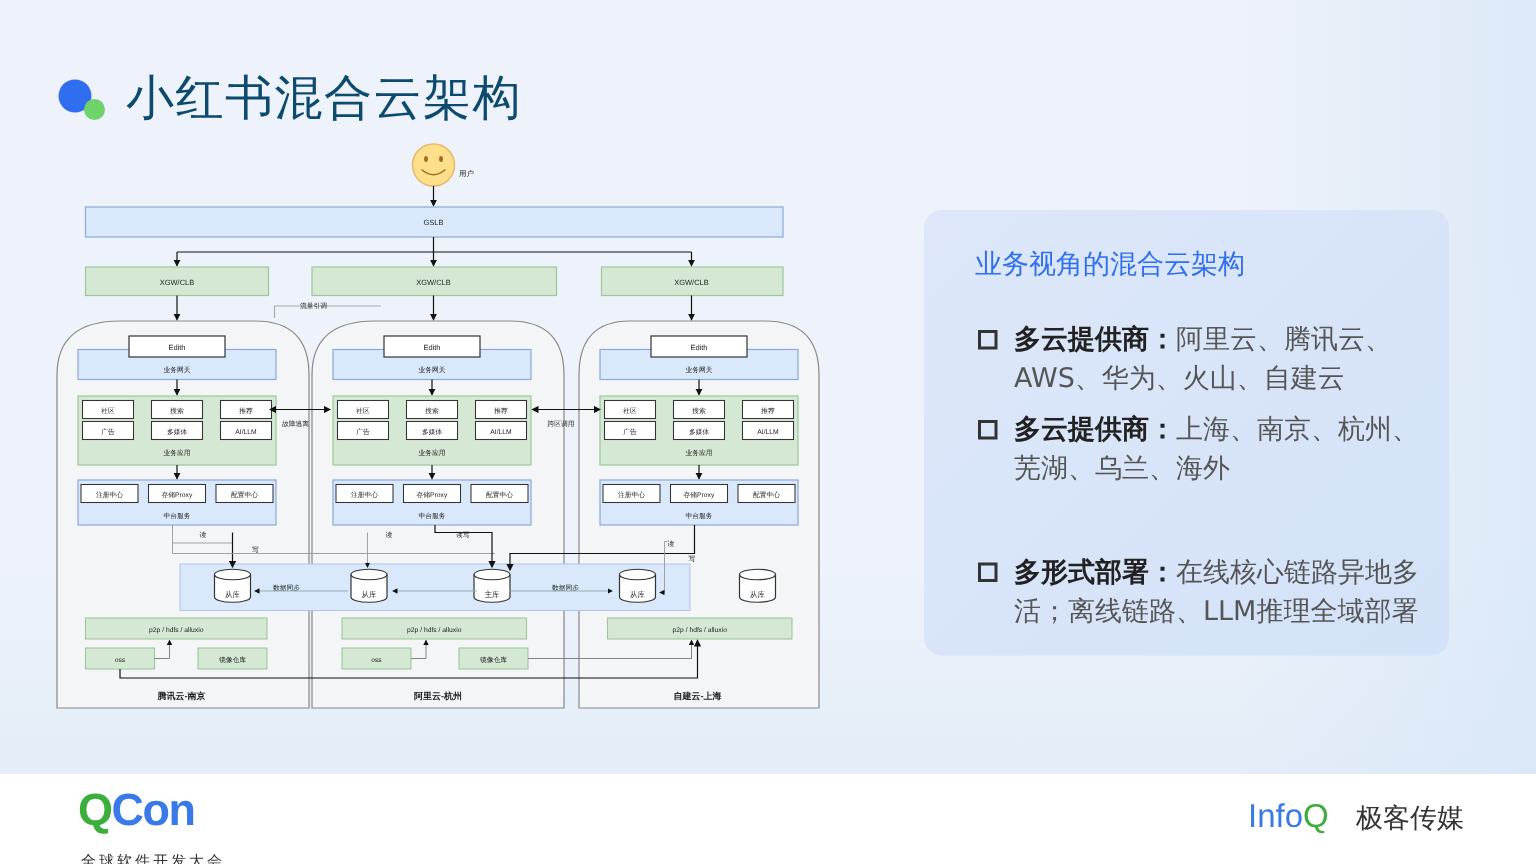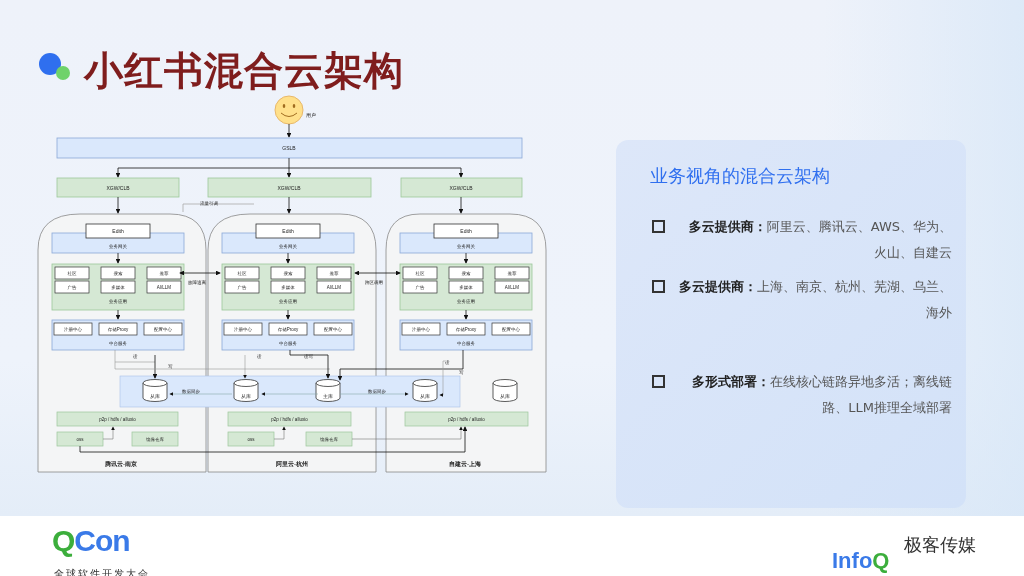--- a/index.html
+++ b/index.html
@@ -6,37 +6,37 @@
   html,body{width:1024px;height:576px;overflow:hidden;}
   body{font-family:"DejaVu Sans","Liberation Sans",sans-serif;background:#fff;position:relative;}
   .slide{position:absolute;left:0;top:0;width:1024px;height:516px;
     background:linear-gradient(180deg,#eef2fa 0%,#eef3fb 70%,#e4edf8 100%);}
   .slide::after{content:"";position:absolute;right:0;top:0;width:200px;height:516px;
     background:linear-gradient(90deg,rgba(220,232,247,0) 0%,rgba(214,230,247,.7) 100%);pointer-events:none;}
   .footer{position:absolute;left:0;top:516px;width:1024px;height:60px;background:#fff;}
   
   .title-dot-blue{position:absolute;left:39px;top:53px;width:22px;height:22px;border-radius:50%;background:#2f6fef;}
   .title-dot-green{position:absolute;left:56px;top:66px;width:14px;height:14px;border-radius:50%;background:#6fd26a;}
-  .title{position:absolute;left:84px;top:44px;font-size:39px;font-weight:bold;color:#7f1d1d;letter-spacing:1px;}
+  .title{position:absolute;left:84px;top:44px;font-size:32px;font-weight:normal;color:#0c4a6e;letter-spacing:1px;}
   
   .diagram{position:absolute;left:0;top:0;width:600px;height:516px;}
   .dtext{font-family:"Liberation Sans",sans-serif;fill:#222;}
   
-  .card{position:absolute;left:616px;top:140px;width:350px;height:368px;border-radius:12px;
+  .card{position:absolute;left:616px;top:140px;width:350px;height:297px;border-radius:12px;
     background:linear-gradient(135deg,#dde7f9 0%,#d3e2f8 100%);}
   .card-title{position:absolute;left:34px;top:24px;font-size:18px;color:#2f6fef;}
-  .bullet{position:absolute;left:36px;width:300px;font-size:13px;line-height:26px;color:#555;text-align:right;}
+  .bullet{position:absolute;left:36px;width:300px;font-size:18px;line-height:26px;color:#555;}
   .bullet .box{position:absolute;left:0;top:6px;width:13px;height:13px;border:2.5px solid #333;}
   .bullet .txt{display:block;padding-left:24px;}
   .bullet .lbl{font-weight:bold;color:#222;}
   
   .qcon{position:absolute;left:52px;top:524px;font-size:30px;font-weight:bold;letter-spacing:-1px;font-family:"Liberation Sans",sans-serif;text-align:right;}
   .qcon .q{color:#3cae3c;} .qcon .con{color:#3a7ae8;}
   .qcon-sub{position:absolute;left:54px;top:567px;font-size:10px;color:#333;letter-spacing:2px;}
-  .infoq{position:absolute;left:832px;top:531px;font-size:22px;font-weight:bold;font-family:"Liberation Sans",sans-serif;margin-top:17px;}
+  .infoq{position:absolute;left:832px;top:531px;font-size:22px;font-weight:normal;font-family:"Liberation Sans",sans-serif;}
   .infoq .i{color:#3a7ae8;} .infoq .qq{color:#3cae3c;}
   .geek{position:absolute;left:904px;top:533px;font-size:18px;color:#333;}
 </style>
 </head>
 <body>
 
 <div class="slide"></div>
 
 <div class="title-dot-blue"></div>
 <div class="title-dot-green"></div>

